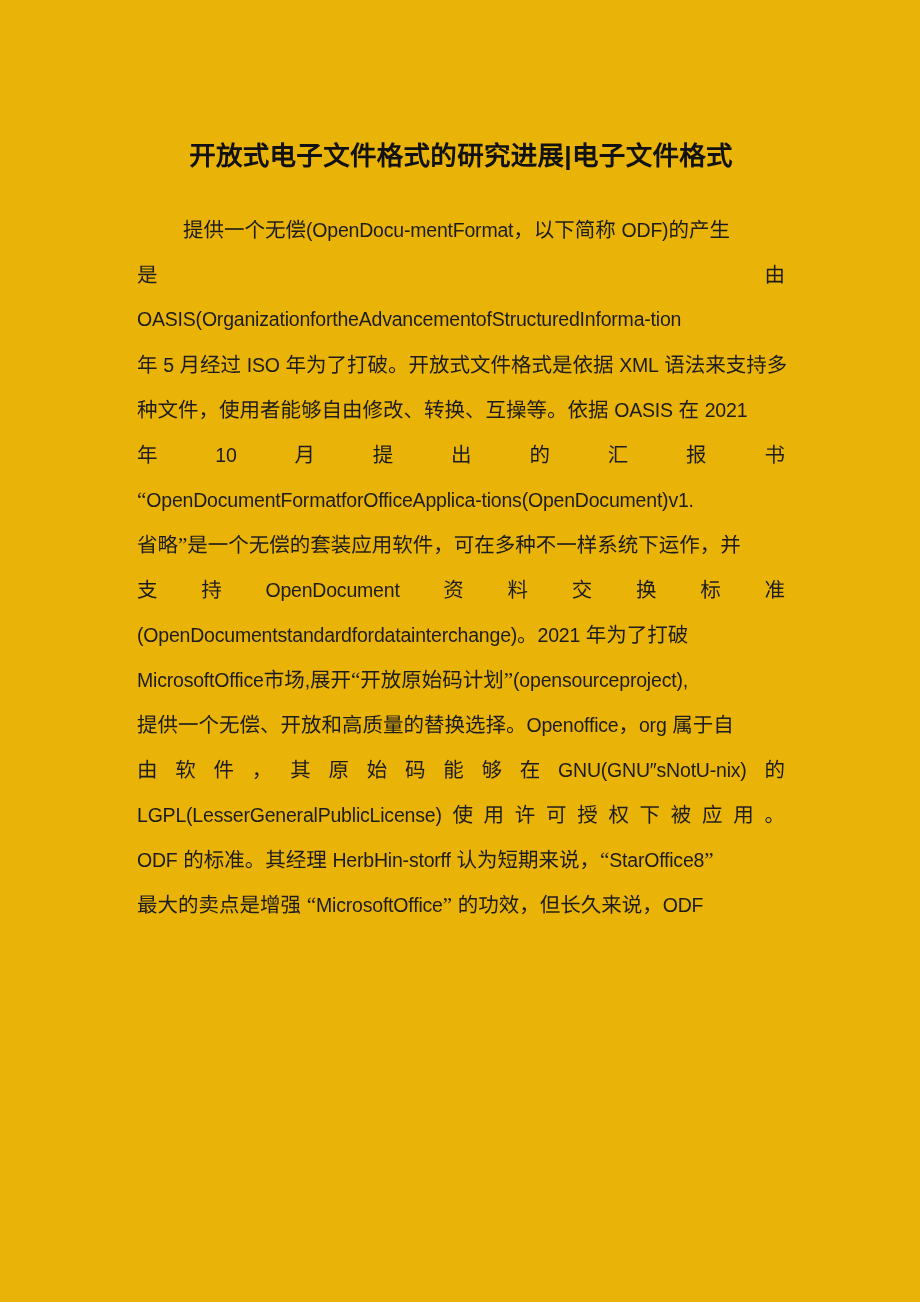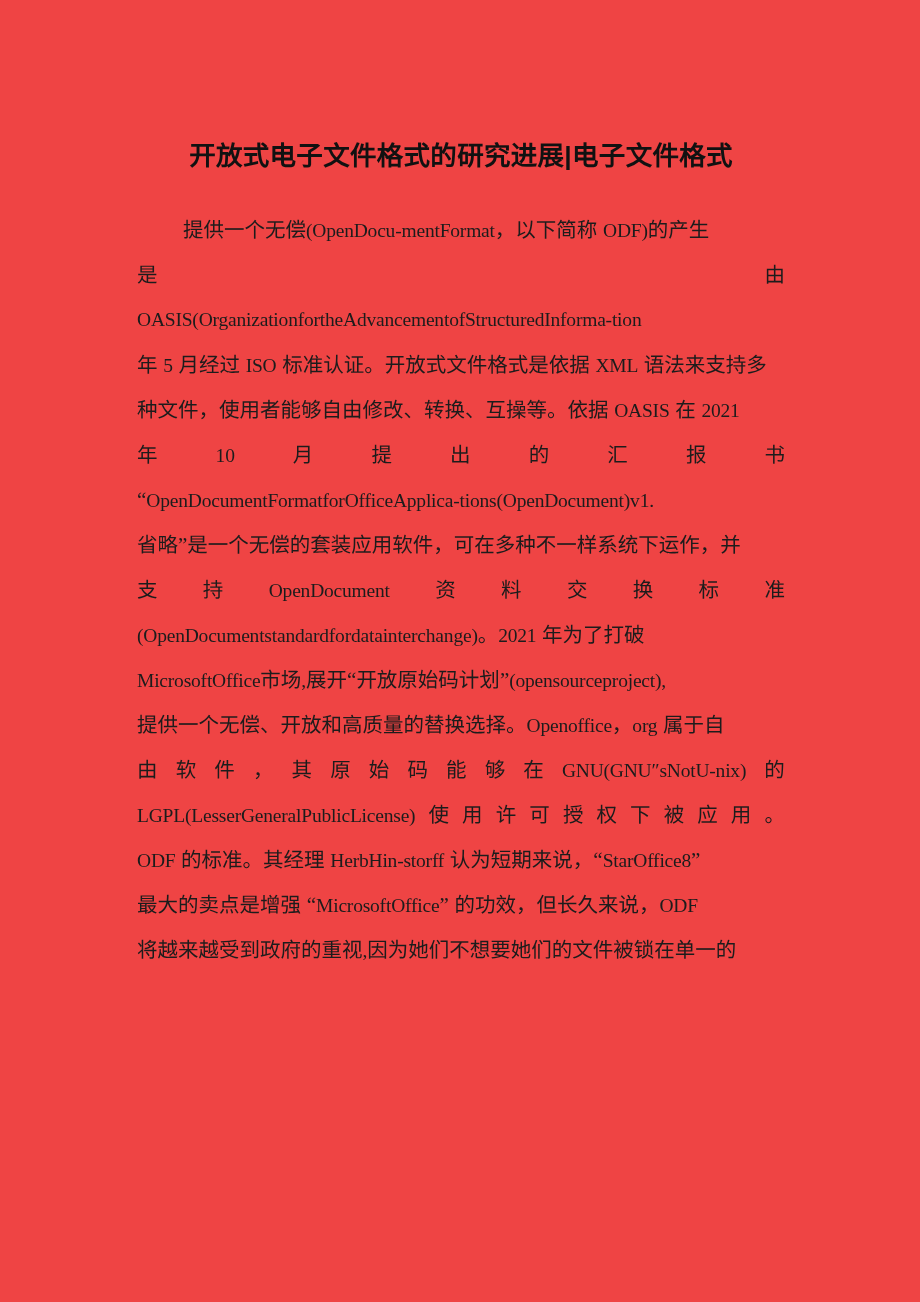--- a/index.html
+++ b/index.html
@@ -14,21 +14,21 @@
     position: relative;
     overflow: hidden;
     font-family: "Liberation Sans", "DejaVu Sans", sans-serif;
     color: #1a1a1a;
     -webkit-font-smoothing: antialiased;
   }
 
   .page {
     position: absolute;
     inset: 0;
-    background: #ef4444;
+    background: #eab308;
   }
 
   
   .doc-title {
     position: absolute;
     left: 137px;
     top: 118px;
     width: 648px;
     font-size: 26.5px;
     font-weight: bold;
@@ -77,21 +77,21 @@
     display: inline;
   }
 
   
   .line.indent {
     text-indent: 46px;
   }
 
   
   .seg.latin {
-    font-family: Liberation Serif, serif;
+    font-family: Liberation Sans, sans-serif;
     font-size: 19.5px;
     letter-spacing: -0.2px;
   }
   .seg.han {
     font-family: "Liberation Sans", "DejaVu Sans", sans-serif;
     font-size: 20.5px;
   }
   .seg.quote {
     font-family: "Liberation Serif", "DejaVu Serif", serif;
     font-size: 21px;
@@ -106,21 +106,21 @@
 
   <div class="body-block">
       <div class="line flow indent"><span class="seg han">提供一个无偿</span><span class="seg latin">(OpenDocu-mentFormat</span><span class="seg han">，以下简称 </span><span class="seg latin">ODF)</span><span class="seg han">的产生</span></div>
       <div class="line stretch">
         <span class="seg han">是</span>
         <span class="seg han">由</span>
       </div>
       <div class="line stretch">
         <span class="seg latin">OASIS(OrganizationfortheAdvancementofStructuredInforma-tion</span>
       </div>
-      <div class="line flow"><span class="seg han">年 </span><span class="seg latin">5</span><span class="seg han"> 月经过 </span><span class="seg latin">ISO</span><span class="seg han"> 标准认证。开放式文件格式是依据 </span><span class="seg latin">XML</span><span class="seg han"> 语法来支持多</span></div>
+      <div class="line flow"><span class="seg han">年 </span><span class="seg latin">5</span><span class="seg han"> 月经过 </span><span class="seg latin">ISO</span><span class="seg han"> 年为了打破。开放式文件格式是依据 </span><span class="seg latin">XML</span><span class="seg han"> 语法来支持多</span></div>
       <div class="line flow"><span class="seg han">种文件，使用者能够自由修改、转换、互操等。依据 </span><span class="seg latin">OASIS</span><span class="seg han"> 在 </span><span class="seg latin">2021</span></div>
       <div class="line stretch">
         <span class="seg han">年</span>
         <span class="seg latin">10</span>
         <span class="seg han">月</span>
         <span class="seg han">提</span>
         <span class="seg han">出</span>
         <span class="seg han">的</span>
         <span class="seg han">汇</span>
         <span class="seg han">报</span>
@@ -166,16 +166,15 @@
         <span class="seg han">授</span>
         <span class="seg han">权</span>
         <span class="seg han">下</span>
         <span class="seg han">被</span>
         <span class="seg han">应</span>
         <span class="seg han">用</span>
         <span class="seg han">。</span>
       </div>
       <div class="line flow"><span class="seg latin">ODF</span><span class="seg han"> 的标准。其经理 </span><span class="seg latin">HerbHin-storff</span><span class="seg han"> 认为短期来说，</span><span class="seg quote">“</span><span class="seg latin">StarOffice8</span><span class="seg quote">”</span></div>
       <div class="line flow"><span class="seg han">最大的卖点是增强 </span><span class="seg quote">“</span><span class="seg latin">MicrosoftOffice</span><span class="seg quote">”</span><span class="seg han"> 的功效，但长久来说，</span><span class="seg latin">ODF</span></div>
-      <div class="line flow"><span class="seg han">将越来越受到政府的重视</span><span class="seg latin">,</span><span class="seg han">因为她们不想要她们的文件被锁在单一的</span></div>
     </div>
 
 </div>
 
 </body></html>

